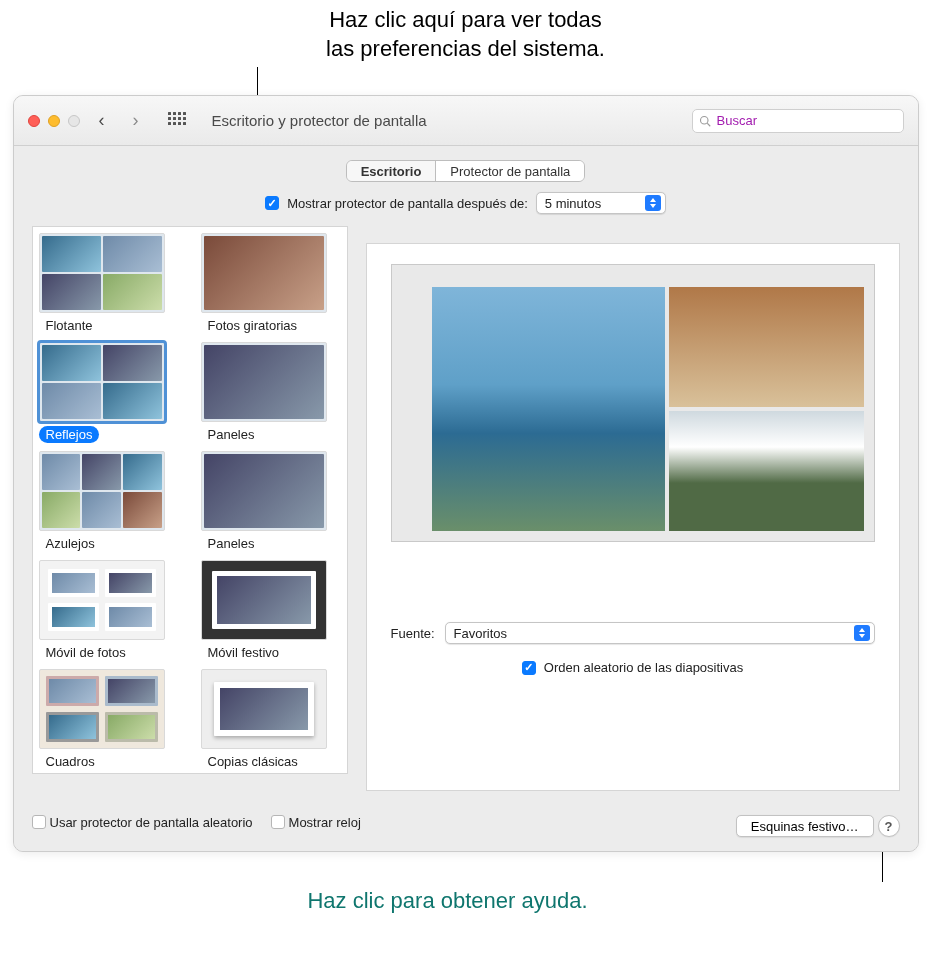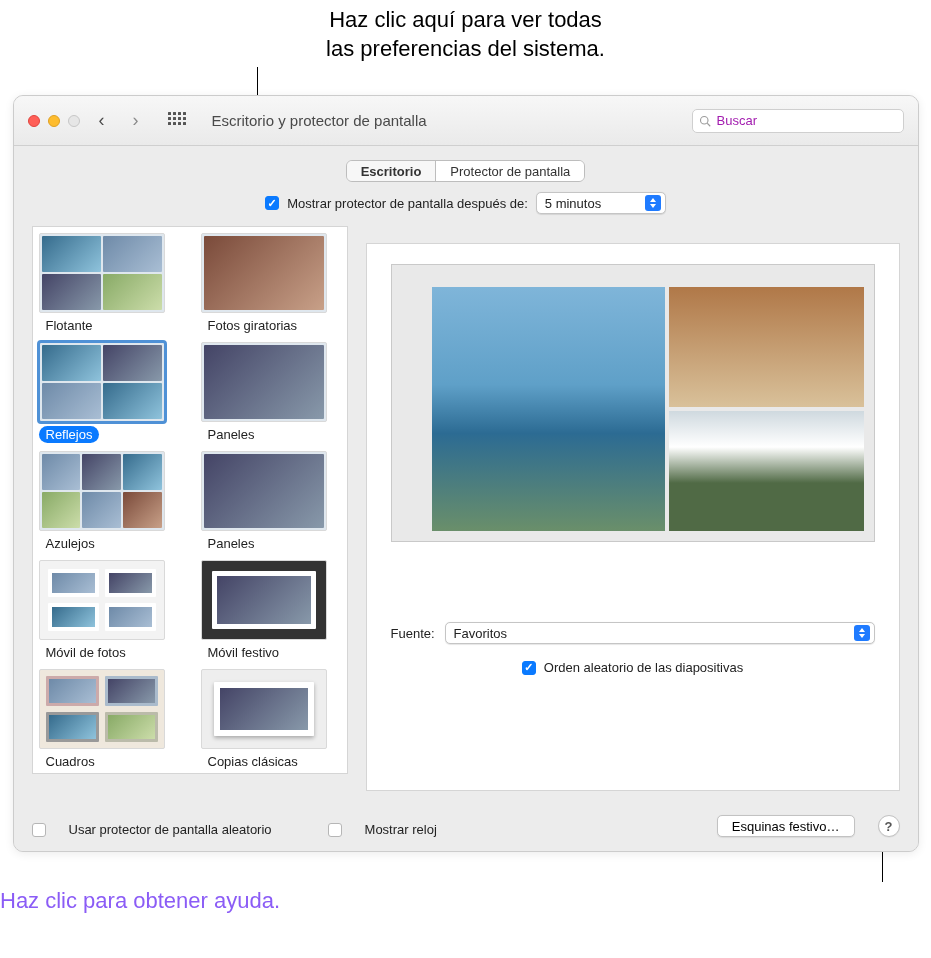--- a/index.html
+++ b/index.html
@@ -121,34 +121,34 @@
     width:100%; aspect-ratio: 470/270; border:1px solid #c9c9c9; background:#e9e9e9;
     padding:22px 10px 10px 40px; display:grid; grid-template-columns: 1.2fr 1fr; grid-template-rows:1fr 1fr; gap:4px;
   }
   .preview .large { grid-row:1/3; background:linear-gradient(180deg,#7fb5d9 0%,#5fa0c8 40%,#2c6b93 60%,#6a8f6a 100%);}
   .preview .r1 { background:linear-gradient(180deg,#b07848,#d9c19a);}
   .preview .r2 { background:linear-gradient(180deg,#cfd9df 0%,#fff 30%,#506a45 60%);}
   .source-row { display:flex; align-items:center; gap:10px; margin-top:80px;}
   .source-row .popup { flex:1; justify-content:space-between;}
   .random-row { display:flex; align-items:center; gap:8px; margin-top:16px; justify-content:center;}
   .bottom-bar {
-    display:flex; align-items:flex-end; gap:23px; padding:10px 18px 14px 18px; background:#ececec;
+    display:flex; align-items:flex-start; gap:4px; padding:10px 18px 14px 18px; background:#ececec;
   }
   .bottom-bar .spacer { flex:1;}
   .push-button {
     background:#fff; border:1px solid #c2c2c2; border-radius:5px; height:22px;
     padding:0 14px; font-size:13px; cursor:pointer; box-shadow:0 0.5px 1px rgba(0,0,0,0.08);
   }
   .help-btn {
     width:22px; height:22px; border-radius:50%; border:1px solid #c2c2c2; background:#fff;
     display:flex; align-items:center; justify-content:center; font-weight:600; color:#555; cursor:pointer;
     box-shadow:0 0.5px 1px rgba(0,0,0,0.08);
   }
   .callout-bottom {
-    text-align:left; font-size:22px; padding:6px 36px 6px 0; color:#8b5cf6;
+    text-align:center; font-size:22px; padding:6px 36px 6px 0; color:#0f766e;
   }
   .callout-line-bottom {
     width:1px; height:30px; background:#000; margin-left:auto; margin-right:48px;
   }
 </style>
 </head>
 <body>
 
 <div class="callout-top">
   <div style="white-space:pre-line">Haz clic aquí para ver todas

